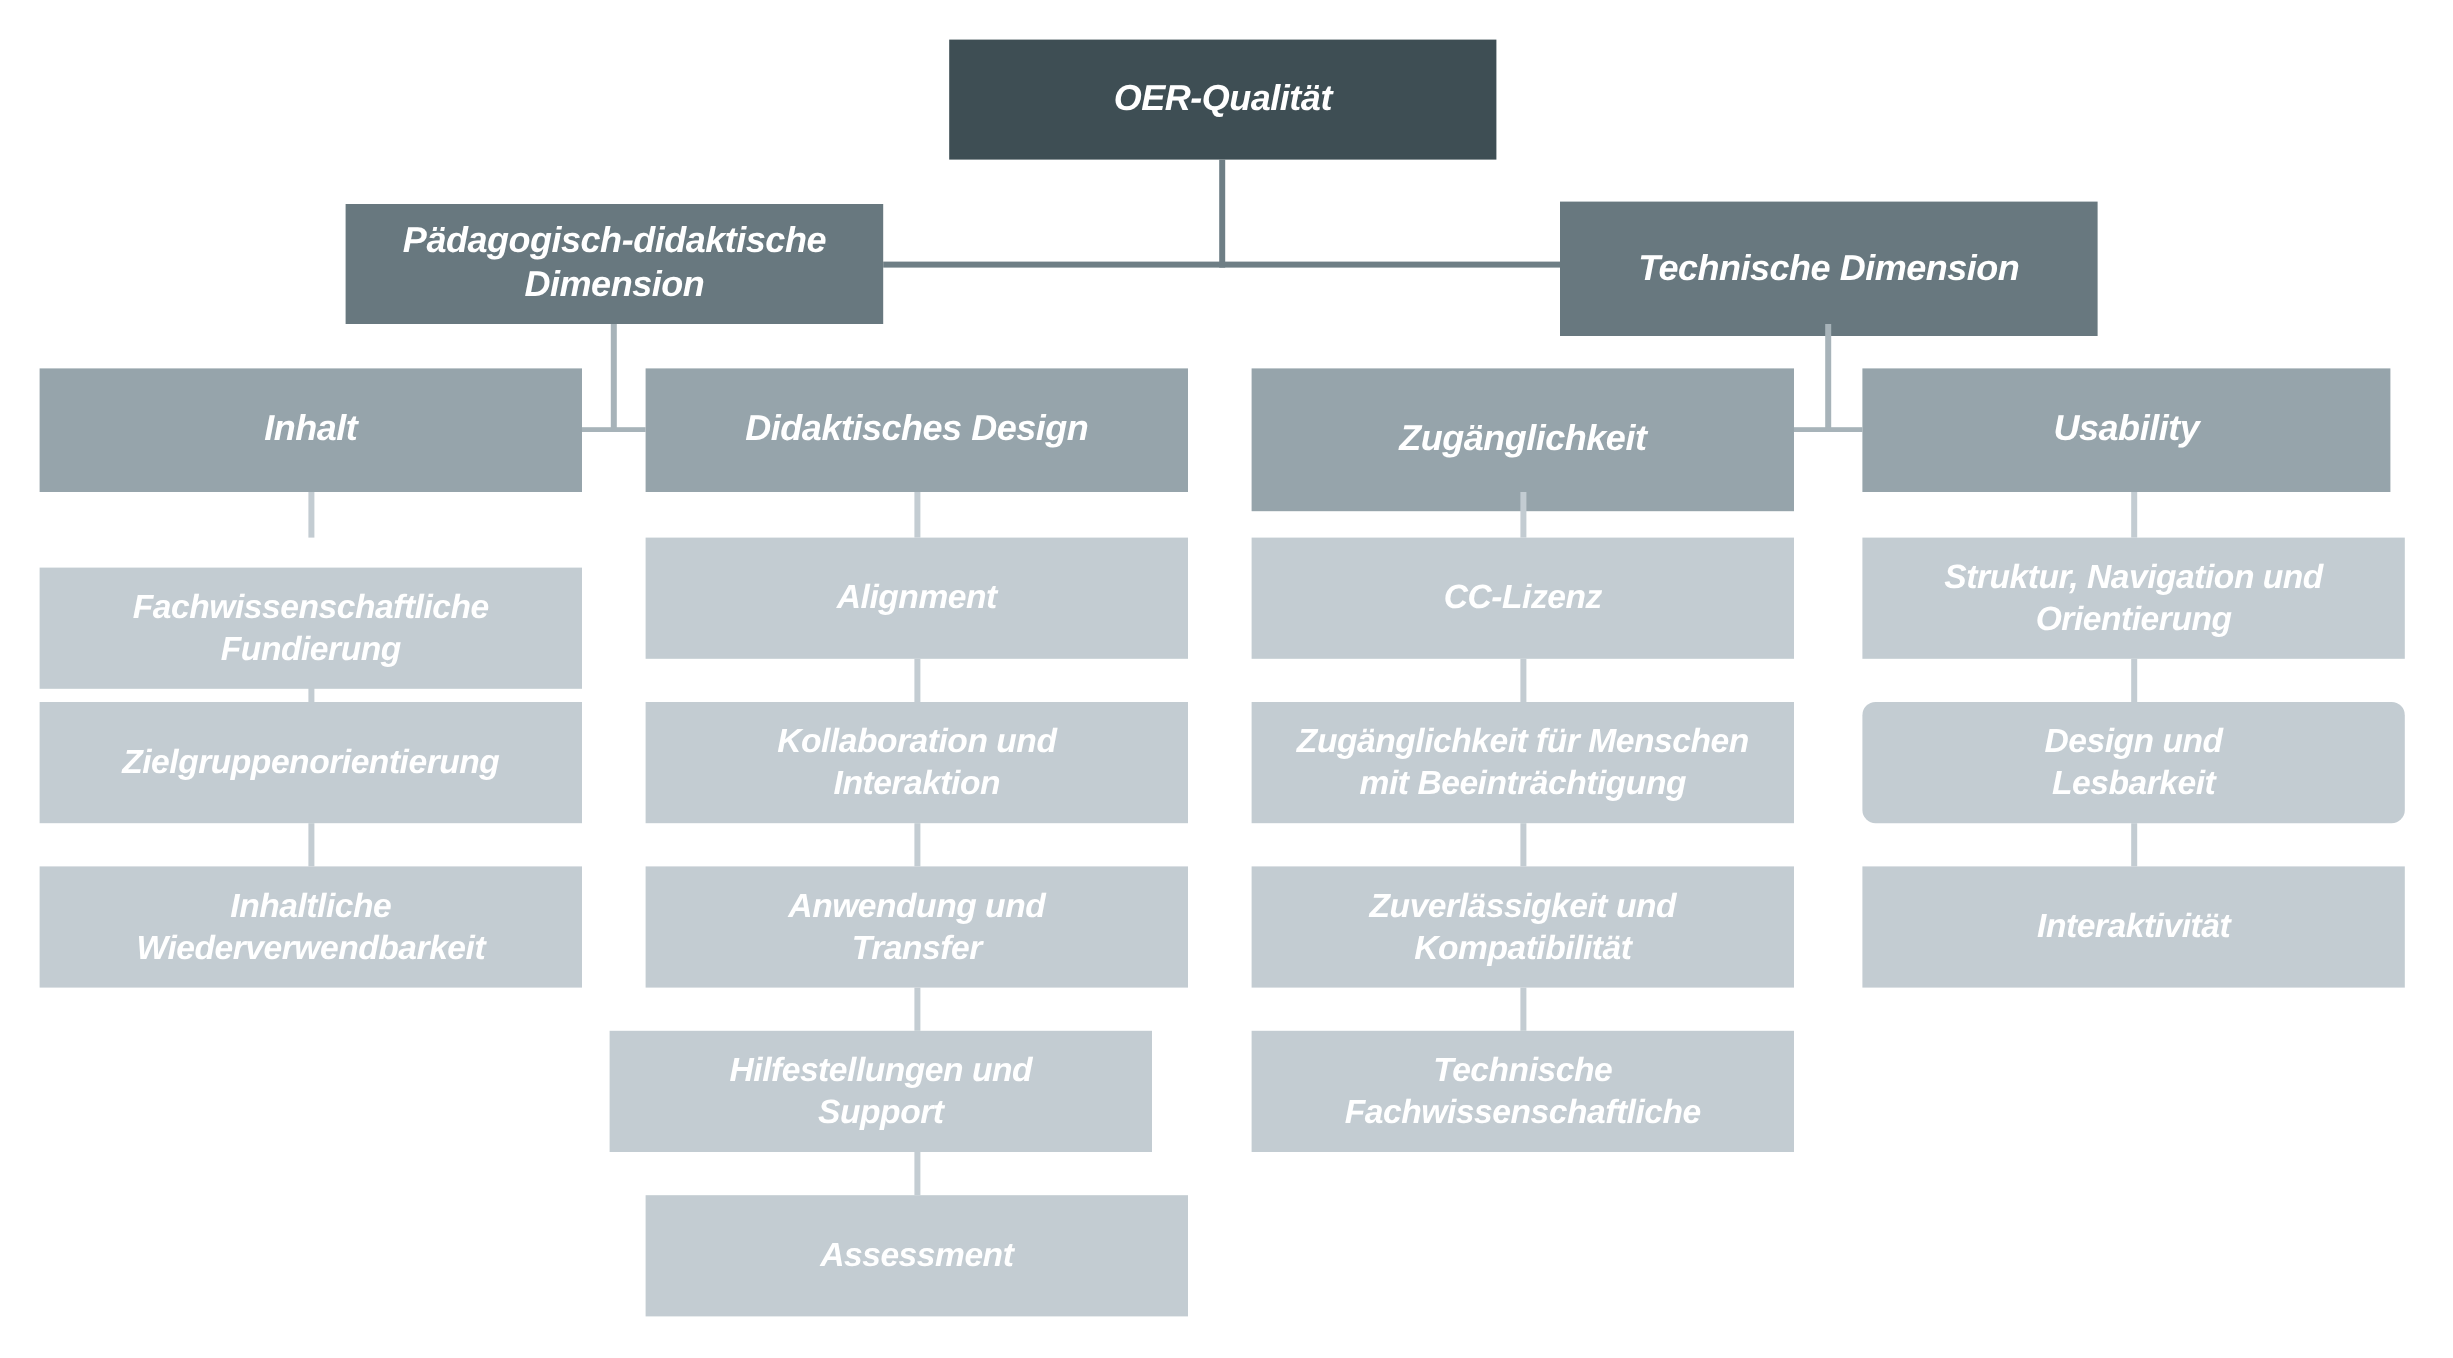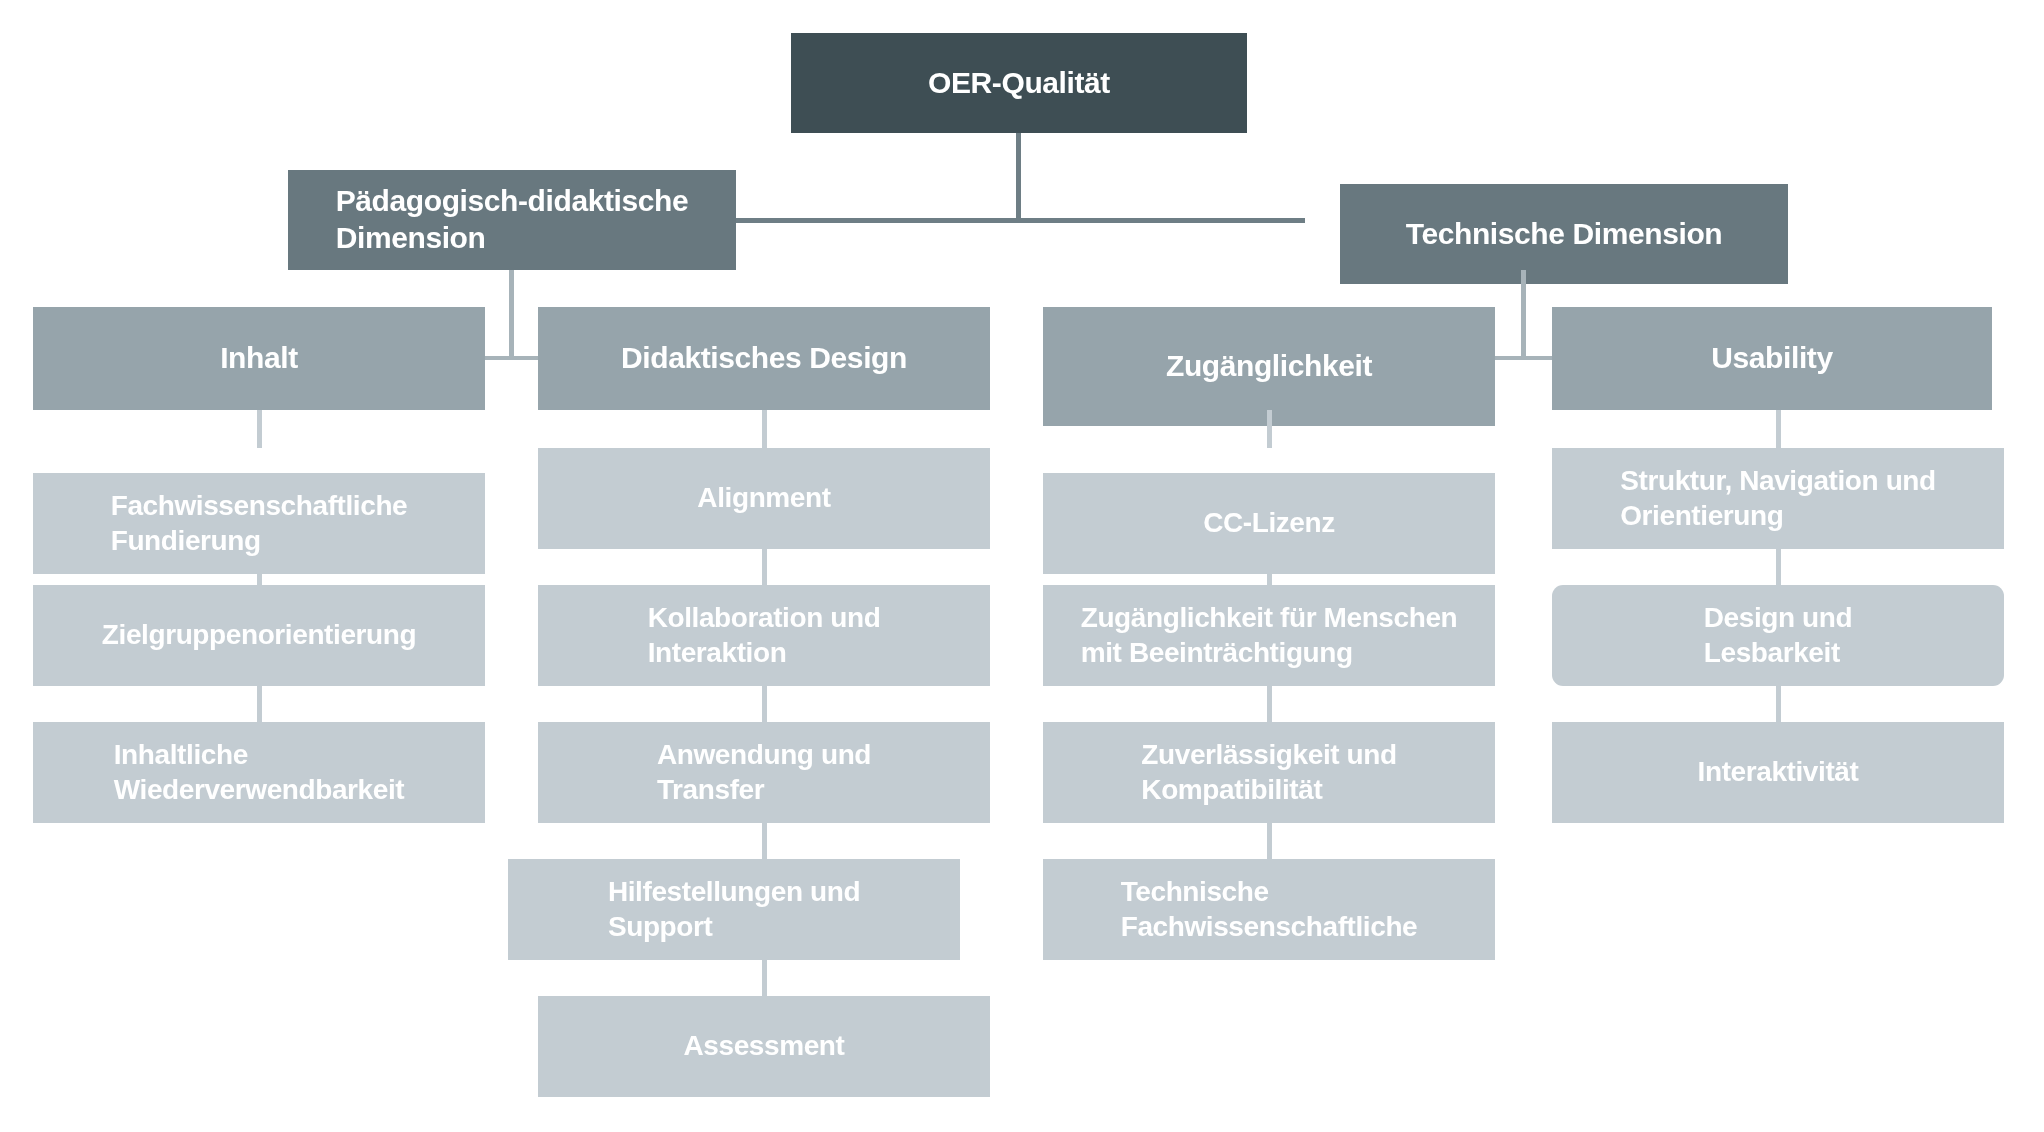--- a/index.html
+++ b/index.html
@@ -9,27 +9,29 @@
     height: 1132px;
     background: #ffffff;
     font-family: "Liberation Sans", sans-serif;
     overflow: hidden;
   }
   .box {
     position: absolute;
     display: flex;
     align-items: center;
     justify-content: center;
+    text-align: center;
     color: #ffffff;
     font-weight: bold;
     white-space: pre-line;
     line-height: 1.22;
     letter-spacing: -0.4px;
     box-sizing: border-box;
     padding: 4px 8px;
+    font-style: italic;
   }
   .root     { background: #3e4e54; font-size: 30px; }
   .dim      { background: #68787f; font-size: 30px; }
   .cat      { background: #96a4ab; font-size: 30px; }
   .item     { background: #c3ccd2; font-size: 28px; }
   .line     { position: absolute; }
   .l1       { background: #6e7e85; }
   .l2       { background: #a7b3b9; }
   .l3       { background: #c3ccd2; }
 </style>
@@ -38,21 +40,21 @@
 
 <div id="stage">
 
   <div class="box root" style="left:791px; top:33px; width:456px; height:100px;">OER-Qualität</div>
 
   <div class="line l1" style="left:1016px; top:133px; width:5px; height:90px;"></div>
   <div class="line l1" style="left:736px; top:218px; width:569px; height:5px;"></div>
 
   <div class="box dim" style="left:288px; top:170px; width:448px; height:100px;">Pädagogisch-didaktische
 Dimension</div>
-  <div class="box dim" style="left:1300px; top:184px; width:448px; height:100px;margin-left:40px;">Technische Dimension</div>
+  <div class="box dim" style="left:1300px; top:168px; width:448px; height:112px;">Technische Dimension</div>
 
   <div class="line l2" style="left:509px; top:270px; width:5px; height:90px;"></div>
   <div class="line l2" style="left:485px; top:356px; width:53px; height:4px;"></div>
   <div class="line l2" style="left:1521px; top:270px; width:5px; height:90px;"></div>
   <div class="line l2" style="left:1495px; top:356px; width:57px; height:4px;"></div>
 
   <div class="box cat" style="left:33px; top:307px; width:452px; height:103px;">Inhalt</div>
   <div class="box cat" style="left:538px; top:307px; width:452px; height:103px;">Didaktisches Design</div>
   <div class="box cat" style="left:1043px; top:307px; width:452px; height:119px;">Zugänglichkeit</div>
   <div class="box cat" style="left:1552px; top:307px; width:440px; height:103px;">Usability</div>
@@ -77,21 +79,21 @@
   <div class="box item" style="left:538px; top:722px; width:452px; height:101px;">Anwendung und
 Transfer</div>
   <div class="box item" style="left:508px; top:859px; width:452px; height:101px;">Hilfestellungen und
 Support</div>
   <div class="box item" style="left:538px; top:996px; width:452px; height:101px;">Assessment</div>
 
   <div class="line l3" style="left:1267px; top:410px; width:5px; height:38px;"></div>
   <div class="line l3" style="left:1267px; top:549px; width:5px; height:36px;"></div>
   <div class="line l3" style="left:1267px; top:686px; width:5px; height:36px;"></div>
   <div class="line l3" style="left:1267px; top:823px; width:5px; height:36px;"></div>
-  <div class="box item" style="left:1043px; top:448px; width:452px; height:101px;margin-top:25px;">CC-Lizenz</div>
+  <div class="box item" style="left:1043px; top:448px; width:452px; height:101px;">CC-Lizenz</div>
   <div class="box item" style="left:1043px; top:585px; width:452px; height:101px;">Zugänglichkeit für Menschen
 mit Beeinträchtigung</div>
   <div class="box item" style="left:1043px; top:722px; width:452px; height:101px;">Zuverlässigkeit und
 Kompatibilität</div>
   <div class="box item" style="left:1043px; top:859px; width:452px; height:101px;">Technische
 Fachwissenschaftliche</div>
 
   <div class="line l3" style="left:1776px; top:410px; width:5px; height:38px;"></div>
   <div class="line l3" style="left:1776px; top:549px; width:5px; height:36px;"></div>
   <div class="line l3" style="left:1776px; top:686px; width:5px; height:36px;"></div>

